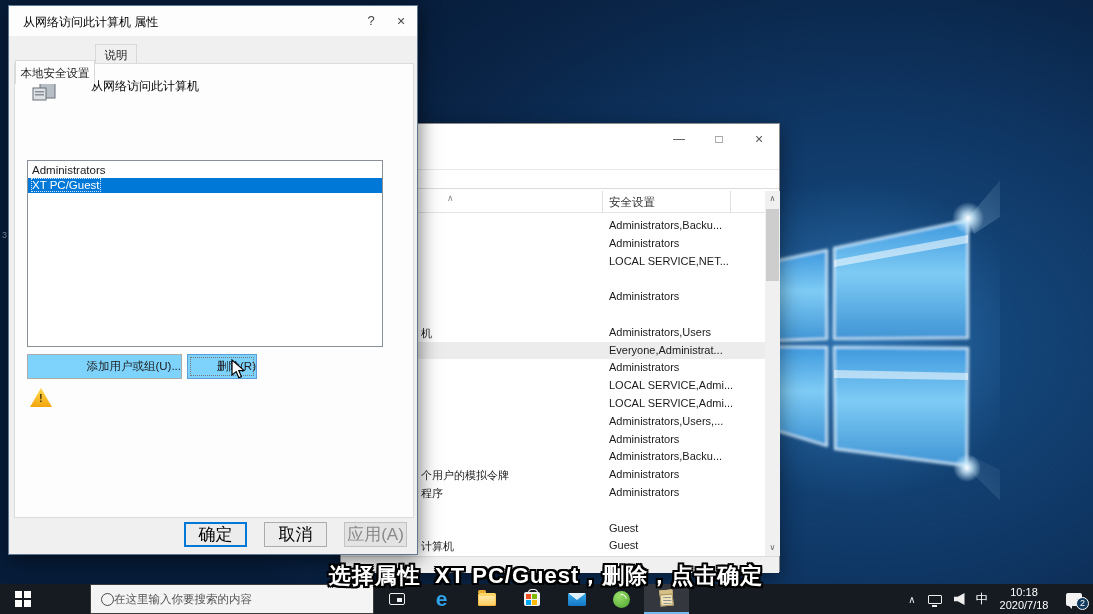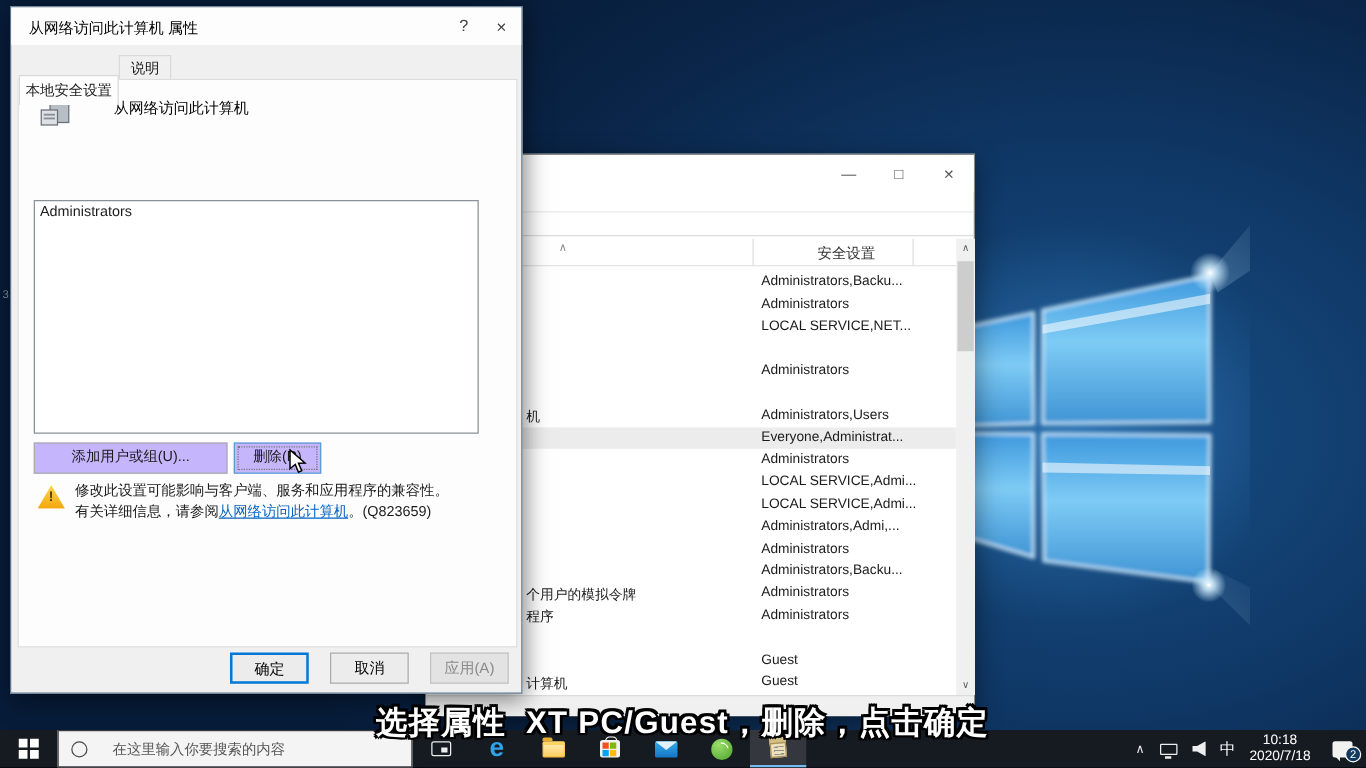--- a/index.html
+++ b/index.html
@@ -18,21 +18,21 @@
     background:#fff; border:1px solid #8b8b8b; box-shadow:0 6px 20px rgba(0,0,0,.45); z-index:10; }
   .secpol .titlebar { position:absolute; left:0; top:0; width:100%; height:30px; background:#fff; }
   .secpol .caption-btns { position:absolute; right:0; top:0; height:30px; display:flex; }
   .secpol .caption-btns span { width:40px; height:30px; text-align:center; line-height:30px;
     color:#555; font-size:12px; }
   .secpol .hairline1 { position:absolute; left:0; top:45px; width:100%; height:1px; background:#e9e9e9; }
   .secpol .hairline2 { position:absolute; left:0; top:64px; width:100%; height:1px; background:#dcdcdc; }
   .secpol .list-header { position:absolute; left:0; top:67px; width:424px; height:22px; background:#fff;
     border-bottom:1px solid #e4e4e4; font-size:11.5px; color:#333; }
   .secpol .sort-caret { position:absolute; left:106px; top:2px; color:#888; font-size:9px; }
-  .secpol .col-title { position:absolute; left:268px; top:4px;margin-left:45px; }
+  .secpol .col-title { position:absolute; left:268px; top:4px; }
   .secpol .col-sep1 { position:absolute; left:261px; top:0; width:1px; height:22px; background:#e0e0e0; }
   .secpol .col-sep2 { position:absolute; left:389px; top:0; width:1px; height:22px; background:#e0e0e0; }
   .secpol .rows { position:absolute; left:0; top:93px; width:424px; }
   .secrow { position:relative; width:424px; height:17.8px; font-size:11px; color:#1b1b1b; }
   .secrow.hl { background:#ececec; }
   .secrow .pfrag { position:absolute; left:80px; top:2px; white-space:nowrap; }
   .secrow .sval { position:absolute; left:268px; top:2px; white-space:nowrap; }
   .secpol .scrollbar { position:absolute; left:424px; top:67px; width:15px; height:365px; background:#f0f0f0; }
   .secpol .sb-up, .secpol .sb-down { position:absolute; left:0; width:15px; height:16px; color:#606060;
     font-size:8px; text-align:center; line-height:16px; }
@@ -55,47 +55,47 @@
     border:1px solid #d9d9d9; border-bottom:none; }
   .dlg-page { position:absolute; left:5px; top:57px; width:400px; height:455px; background:#fdfdfd;
     border:1px solid #dcdcdc; }
   .policy-icon { position:absolute; left:14px; top:4px; }
   .policy-label { position:absolute; left:76px; top:14px; font-size:12px; color:#000; }
   .listbox { position:absolute; left:12px; top:96px; width:356px; height:187px; background:#fff;
     border:1px solid #8a9097; padding-top:2px; }
   .lb-item { height:15px; line-height:15px; font-size:11.5px; color:#1b1b1b; padding-left:4px; }
   .lb-item.selected { background:#0078d7; color:#fff; }
   .lb-item.selected .lb-text { outline:1px dotted rgba(255,255,255,.8); }
-  .btn { position:absolute; height:25px; background:#c4b5fd; border:1px solid #acacac;
-    font-size:11.5px; color:#1b1b1b; text-align:center; line-height:23px; }
+  .btn { position:absolute; height:25px; background:#7dd3fc; border:1px solid #acacac;
+    font-size:11.5px; color:#1b1b1b; text-align:right; line-height:23px; }
   .btn-add { left:12px; top:290px; width:155px; }
   .btn-remove { left:172px; top:290px; width:70px; border:1px solid #5e9ed6; outline:1px dotted #777; outline-offset:-4px; }
   .warn-tri { position:absolute; left:15px; top:324px; width:22px; height:19px;
     background:linear-gradient(180deg,#ffd84d,#f2a60d); clip-path:polygon(50% 0,100% 100%,0 100%); }
   .warn-text { position:absolute; left:45px; top:321px; width:340px; font-size:11.5px; color:#1b1b1b; line-height:17px; }
   .warn-link { color:#0563c1; text-decoration:underline; }
   .dlg-ok, .dlg-cancel, .dlg-apply { position:absolute; top:516px; width:63px; height:25px;
-    font-size:12px; text-align:center; line-height:22px; }
+    font-size:17px; text-align:center; line-height:22px; }
   .dlg-ok { left:175px; background:#ececec; border:2px solid #0078d7; color:#000; }
   .dlg-cancel { left:255px; background:#ececec; border:1px solid #acacac; line-height:23px; }
   .dlg-apply { left:335px; background:#e3e3e3; border:1px solid #c2c2c2; color:#8a8a8a; line-height:23px; }
   .cursor { position:absolute; left:222px; top:353px; z-index:40; }
 
   
   .subtitle { position:absolute; left:546px; top:561px; transform:translateX(-50%); z-index:60;
-    font-size:25px; font-weight:bold; color:#fff; white-space:pre; letter-spacing:1px;
+    font-size:22px; font-weight:bold; color:#fff; white-space:pre; letter-spacing:1px;
     text-shadow:-2px 0 #000, 2px 0 #000, 0 -2px #000, 0 2px #000,
                 -2px -2px #000, 2px 2px #000, -2px 2px #000, 2px -2px #000; }
 
   
   .taskbar { position:absolute; left:0; top:584px; width:1093px; height:30px; background:#161b22; z-index:50; display:flex; align-items:center; }
   .tb-start { width:46px; height:30px; display:flex; align-items:center; justify-content:center; }
   .win-flag { display:grid; grid-template-columns:7px 7px; grid-template-rows:7px 7px; gap:1.5px; }
   .win-flag i { background:#fff; }
-  .tb-search { width:284px; height:30px; background:#f4f4f4; border:1px solid #3d3d3d; display:flex; align-items:center; padding-left:10px; gap:20px; }
+  .tb-search { width:284px; height:30px; background:#f4f4f4; border:1px solid #3d3d3d; display:flex; align-items:center; padding-left:10px; gap:0;margin-left:44px; }
   .tb-search .circle { width:13px; height:13px; border:1.6px solid #4a4a4a; border-radius:50%; }
   .tb-search .stext { font-size:11.5px; color:#555; }
   .tb-btn { width:45px; height:30px; display:flex; align-items:center; justify-content:center; position:relative; }
   .taskview-ic { width:16px; height:12px; border:1.5px solid #eee; border-radius:2px; position:relative; }
   .taskview-ic:after { content:""; position:absolute; right:2px; bottom:2px; width:5px; height:4px; background:#eee; }
   .edge-ic { font-size:21px; font-weight:bold; color:#30a2e8; line-height:20px; }
   .folder-ic { width:18px; height:13px; background:linear-gradient(180deg,#ffd969,#f3b73a); border-radius:1.5px; position:relative; }
   .folder-ic:before { content:""; position:absolute; left:0; top:-3px; width:8px; height:3px; background:#e8ae32; border-radius:1.5px 1.5px 0 0; }
   .folder-ic:after { content:""; position:absolute; left:1px; top:3px; width:16px; height:9px; background:linear-gradient(180deg,#ffe9a8,#fccf62); border-radius:1px; }
   .store-ic { width:16px; height:14px; background:#f2f2f2; border-radius:2px; position:relative; display:grid;
@@ -235,21 +235,21 @@
         <div class="secrow">
           <span class="pfrag"></span>
           <span class="sval">LOCAL SERVICE,Admi...</span>
         </div>
         <div class="secrow">
           <span class="pfrag"></span>
           <span class="sval">LOCAL SERVICE,Admi...</span>
         </div>
         <div class="secrow">
           <span class="pfrag"></span>
-          <span class="sval">Administrators,Admi,...</span>
+          <span class="sval">Administrators,Users,...</span>
         </div>
         <div class="secrow">
           <span class="pfrag"></span>
           <span class="sval">Administrators</span>
         </div>
         <div class="secrow">
           <span class="pfrag"></span>
           <span class="sval">Administrators,Backu...</span>
         </div>
         <div class="secrow">
@@ -298,31 +298,28 @@
         <rect x="13.5" y="9" width="10" height="2" fill="#7d838b"></rect>
         <rect x="13.5" y="13" width="6" height="2" fill="#969ca4"></rect>
         <rect x="4" y="20" width="13" height="12" fill="#dde1e6" stroke="#6b7077"></rect>
         <rect x="6" y="23" width="9" height="1.5" fill="#8a9098"></rect>
         <rect x="6" y="26" width="9" height="1.5" fill="#8a9098"></rect>
       </svg>
       <span class="policy-label">从网络访问此计算机</span>
 
       <div class="listbox">
         <div class="lb-item"><span class="lb-text">Administrators</span></div>
+          <div class="lb-item selected"><span class="lb-text">XT PC/Guest</span></div>
       </div>
 
       <div class="btn btn-add">添加用户或组(U)...</div>
       <div class="btn btn-remove">删除(R)</div>
 
       <div class="warn-tri"></div>
       <span style="position:absolute;left:24px;top:328px;font-size:11px;font-weight:bold;color:#4a3800;">!</span>
-      <div class="warn-text">
-        <span>修改此设置可能影响与客户端、服务和应用程序的兼容性。</span><br>
-        <span>有关详细信息，请参阅</span><span class="warn-link">从网络访问此计算机</span><span>。(Q823659)</span>
-      </div>
     </div>
 
     <div class="dlg-ok">确定</div>
     <div class="dlg-cancel">取消</div>
     <div class="dlg-apply">应用(A)</div>
 
     <svg class="cursor" width="16" height="22" viewBox="0 0 16 22">
       <path d="M1,1 L1,16 L5.2,12.6 L7.8,18.8 L10.4,17.6 L7.8,11.6 L13,11.4 Z" fill="#fff" stroke="#000" stroke-width="1.2"></path>
     </svg>
   </div>

